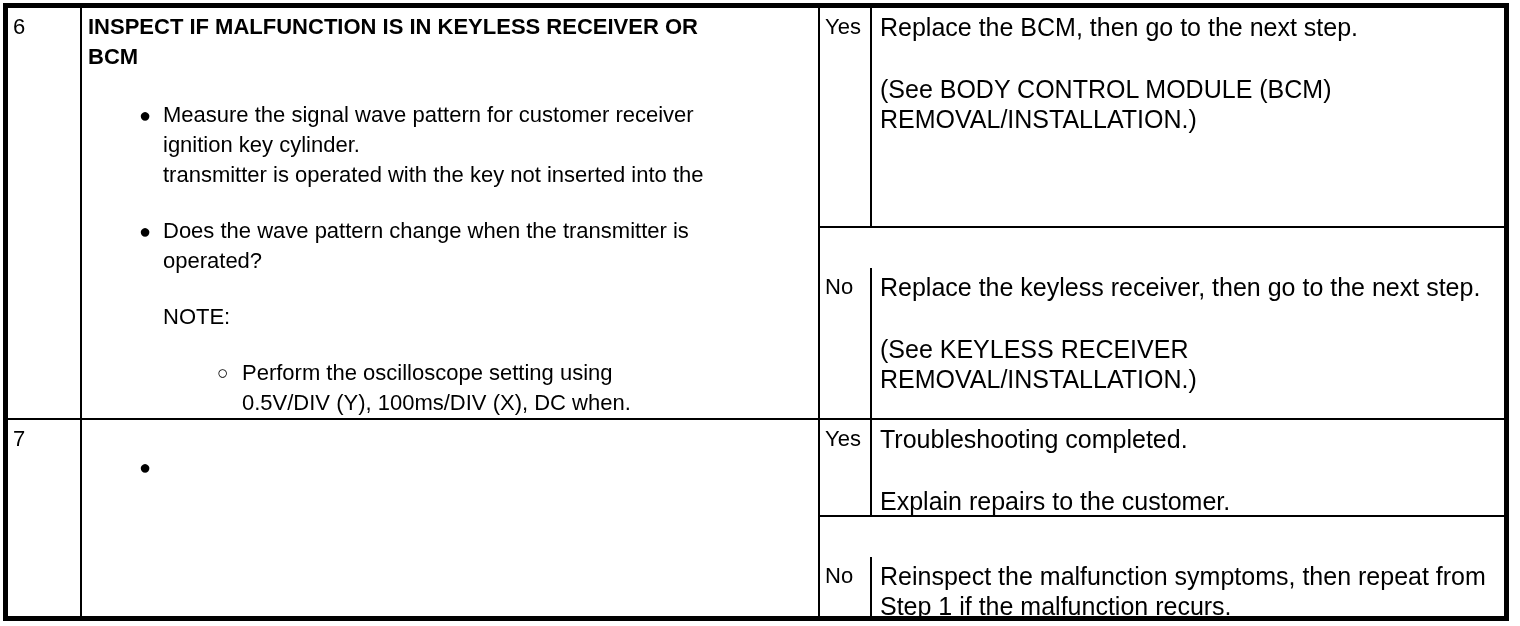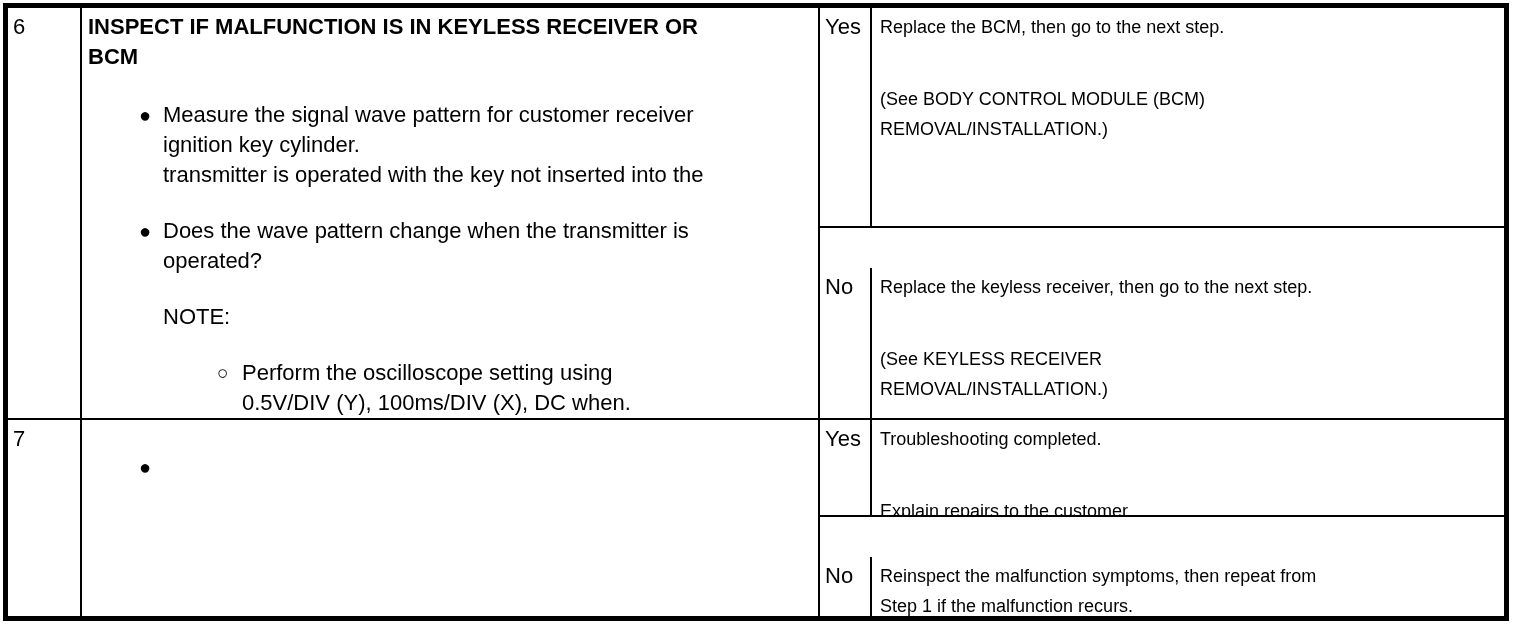--- a/index.html
+++ b/index.html
@@ -30,34 +30,34 @@
   .outcome { display:flex; box-sizing:border-box; min-width:0; }
   .r6 .outcome.o-yes { height:220px; border-bottom:2px solid #000; }
   .r6 .outcome.o-no  { flex:1; }
   .r7 .outcome.o-yes { height:97px;  border-bottom:2px solid #000; }
   .r7 .outcome.o-no  { flex:1; }
 
   .c-ans {
     width:52px; flex:none; border-right:2px solid #000; box-sizing:border-box;
     padding:4px 0 0 5px; font-size:22px; line-height:30px;
   }
-  .c-act { flex:1; padding:4px 8px 0 8px; font-size:18px; line-height:30px; overflow:hidden; }
+  .c-act { flex:1; padding:4px 8px 0 8px; font-size:25px; line-height:30px; overflow:hidden; }
 
   .title { font-weight:bold; }
   .ln { white-space:nowrap; }
 
   .bullet { display:flex; padding-left:51px; }
   .bullet.first { margin-top:28px; }
   .bullet.next  { margin-top:26px; }
   .marker { width:24px; flex:none; font-size:20px; line-height:30px; }
   .note { margin-top:26px; margin-left:75px; font-weight:normal; }
   .sub-bullet { display:flex; padding-left:129px; margin-top:26px; }
   .sub-bullet .marker { width:25px; font-weight:bold; font-size:19px; }
 
-  .para + .para { margin-top:42px; }
+  .para + .para { margin-top:32px; }
 </style>
 </head>
 <body>
 
 <div class="page">
   <div class="tbl">
 
     <div class="trow r6">
       <div class="c-step">
         <div class="ln">6</div>

